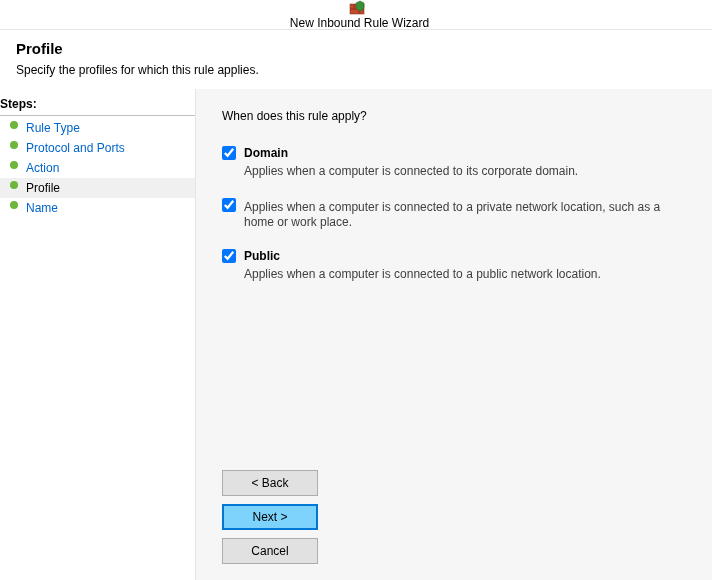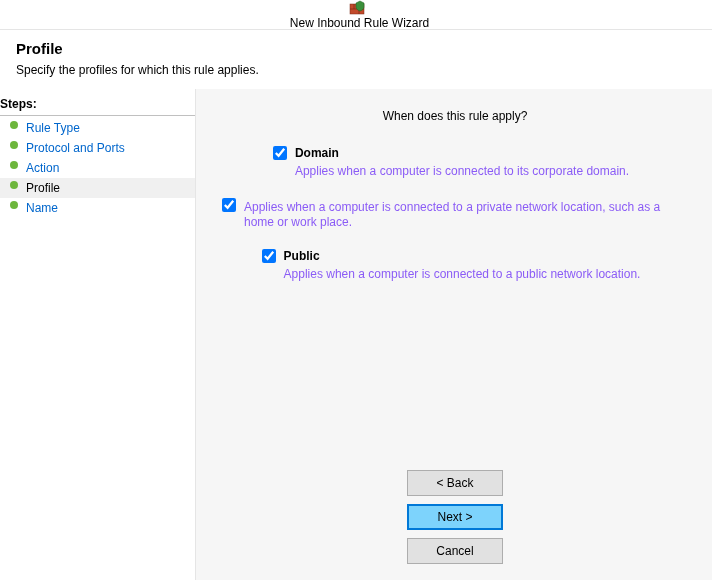--- a/index.html
+++ b/index.html
@@ -99,21 +99,20 @@
     }
     .step-item.active .step-label {
       color: #000;
     }
     .main {
       flex: 1;
       background: #f6f6f6;
       display: flex;
       flex-direction: column;
       padding: 20px 24px 0 26px;
-      align-items: center;
     }
     .question {
       font-size: 12px;
       margin-bottom: 22px;
       color: #000;
     }
     .option {
       margin-bottom: 18px;
       display: flex;
       align-items: flex-start;
@@ -127,21 +126,21 @@
       height: 14px;
     }
     .opt-body { flex: 1; }
     .opt-label {
       font-size: 12px;
       font-weight: bold;
       line-height: 16px;
     }
     .opt-desc {
       font-size: 12px;
-      color: #8b5cf6;
+      color: #404040;
       margin-top: 3px;
       line-height: 15px;
       padding-right: 8px;
     }
     .spacer { flex: 1; }
     .footer {
       display: flex;
       justify-content: flex-end;
       gap: 8px;
       padding: 10px 0 16px 0;

